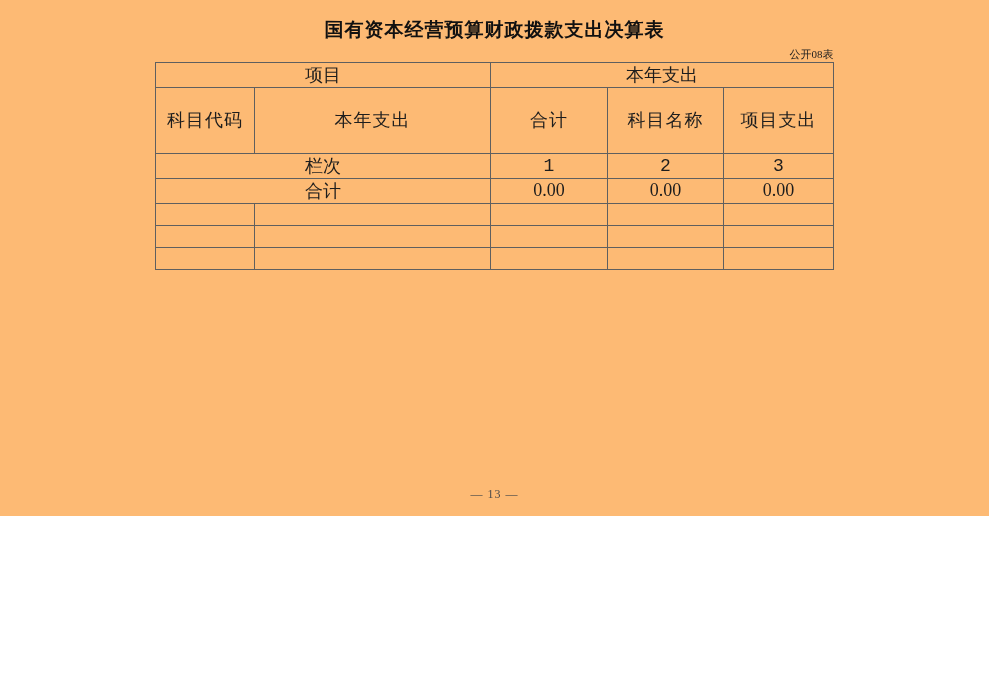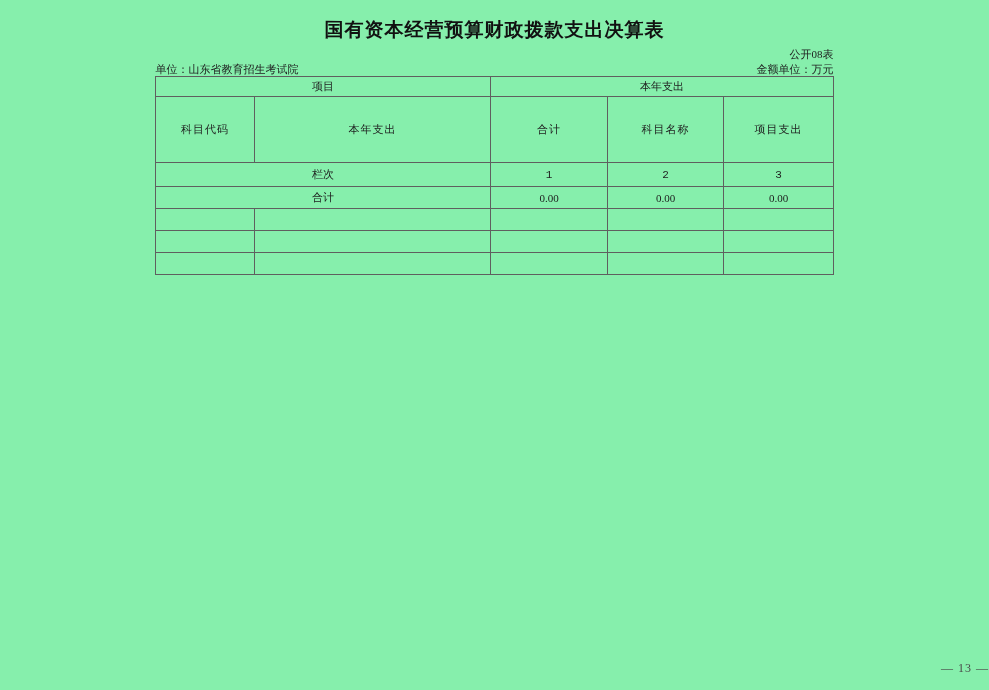--- a/index.html
+++ b/index.html
@@ -1,21 +1,21 @@
 <!DOCTYPE html>
 <html><head>
 <meta charset="utf-8">
 <style>
   * { margin: 0; padding: 0; box-sizing: border-box; }
   html, body { background: #ffffff; }
   .sheet {
     position: relative;
     width: 989px;
-    height: 690px;
-    background: #86efac;
+    height: 516px;
+    background: #fdba74;
     font-family: "Liberation Serif", "DejaVu Serif", serif;
     color: #1d1d1d;
     overflow: hidden;
   }
   .title {
     padding-top: 17px;
     text-align: center;
     font-size: 19px;
     font-weight: bold;
     letter-spacing: 1px;
@@ -34,21 +34,21 @@
     margin-top: 2px;
   }
   table.report {
     width: 678px;
     margin: 1px auto 0 auto;
     border-collapse: collapse;
     table-layout: fixed;
   }
   table.report td {
     border: 1px solid #5f5f5f;
-    font-size: 11px;
+    font-size: 18px;
     text-align: center;
     vertical-align: middle;
     padding: 0;
     overflow: hidden;
     white-space: nowrap;
   }
   table.report { border: 1px solid #444; }
   .r-group td { height: 20px; }
   .r-head td  { height: 66px; letter-spacing: 1px; }
   .r-lane td  { height: 24px; font-family: Liberation Mono, monospace; }
@@ -65,39 +65,35 @@
     margin: 9px auto 0 auto;
     font-size: 12px;
     text-align: left;
     color: #222;
   }
   .page-footer {
     position: absolute;
     bottom: 14px;
     left: 0;
     width: 100%;
-    text-align: right;
+    text-align: center;
     font-size: 12px;
     color: #4a4a4a;
     letter-spacing: 1px;
   }
 </style>
 </head>
 <body>
 
 <div class="sheet">
 
   <div class="title">国有资本经营预算财政拨款支出决算表</div>
 
   <div class="meta">
     <div class="meta-line1">公开08表</div>
-    <div class="meta-line2">
-      <span>单位：山东省教育招生考试院</span>
-      <span>金额单位：万元</span>
-    </div>
   </div>
 
   <table class="report">
     <colgroup>
       <col style="width:99px">
       <col style="width:236px">
       <col style="width:117px">
       <col style="width:116px">
       <col style="width:110px">
     </colgroup>

